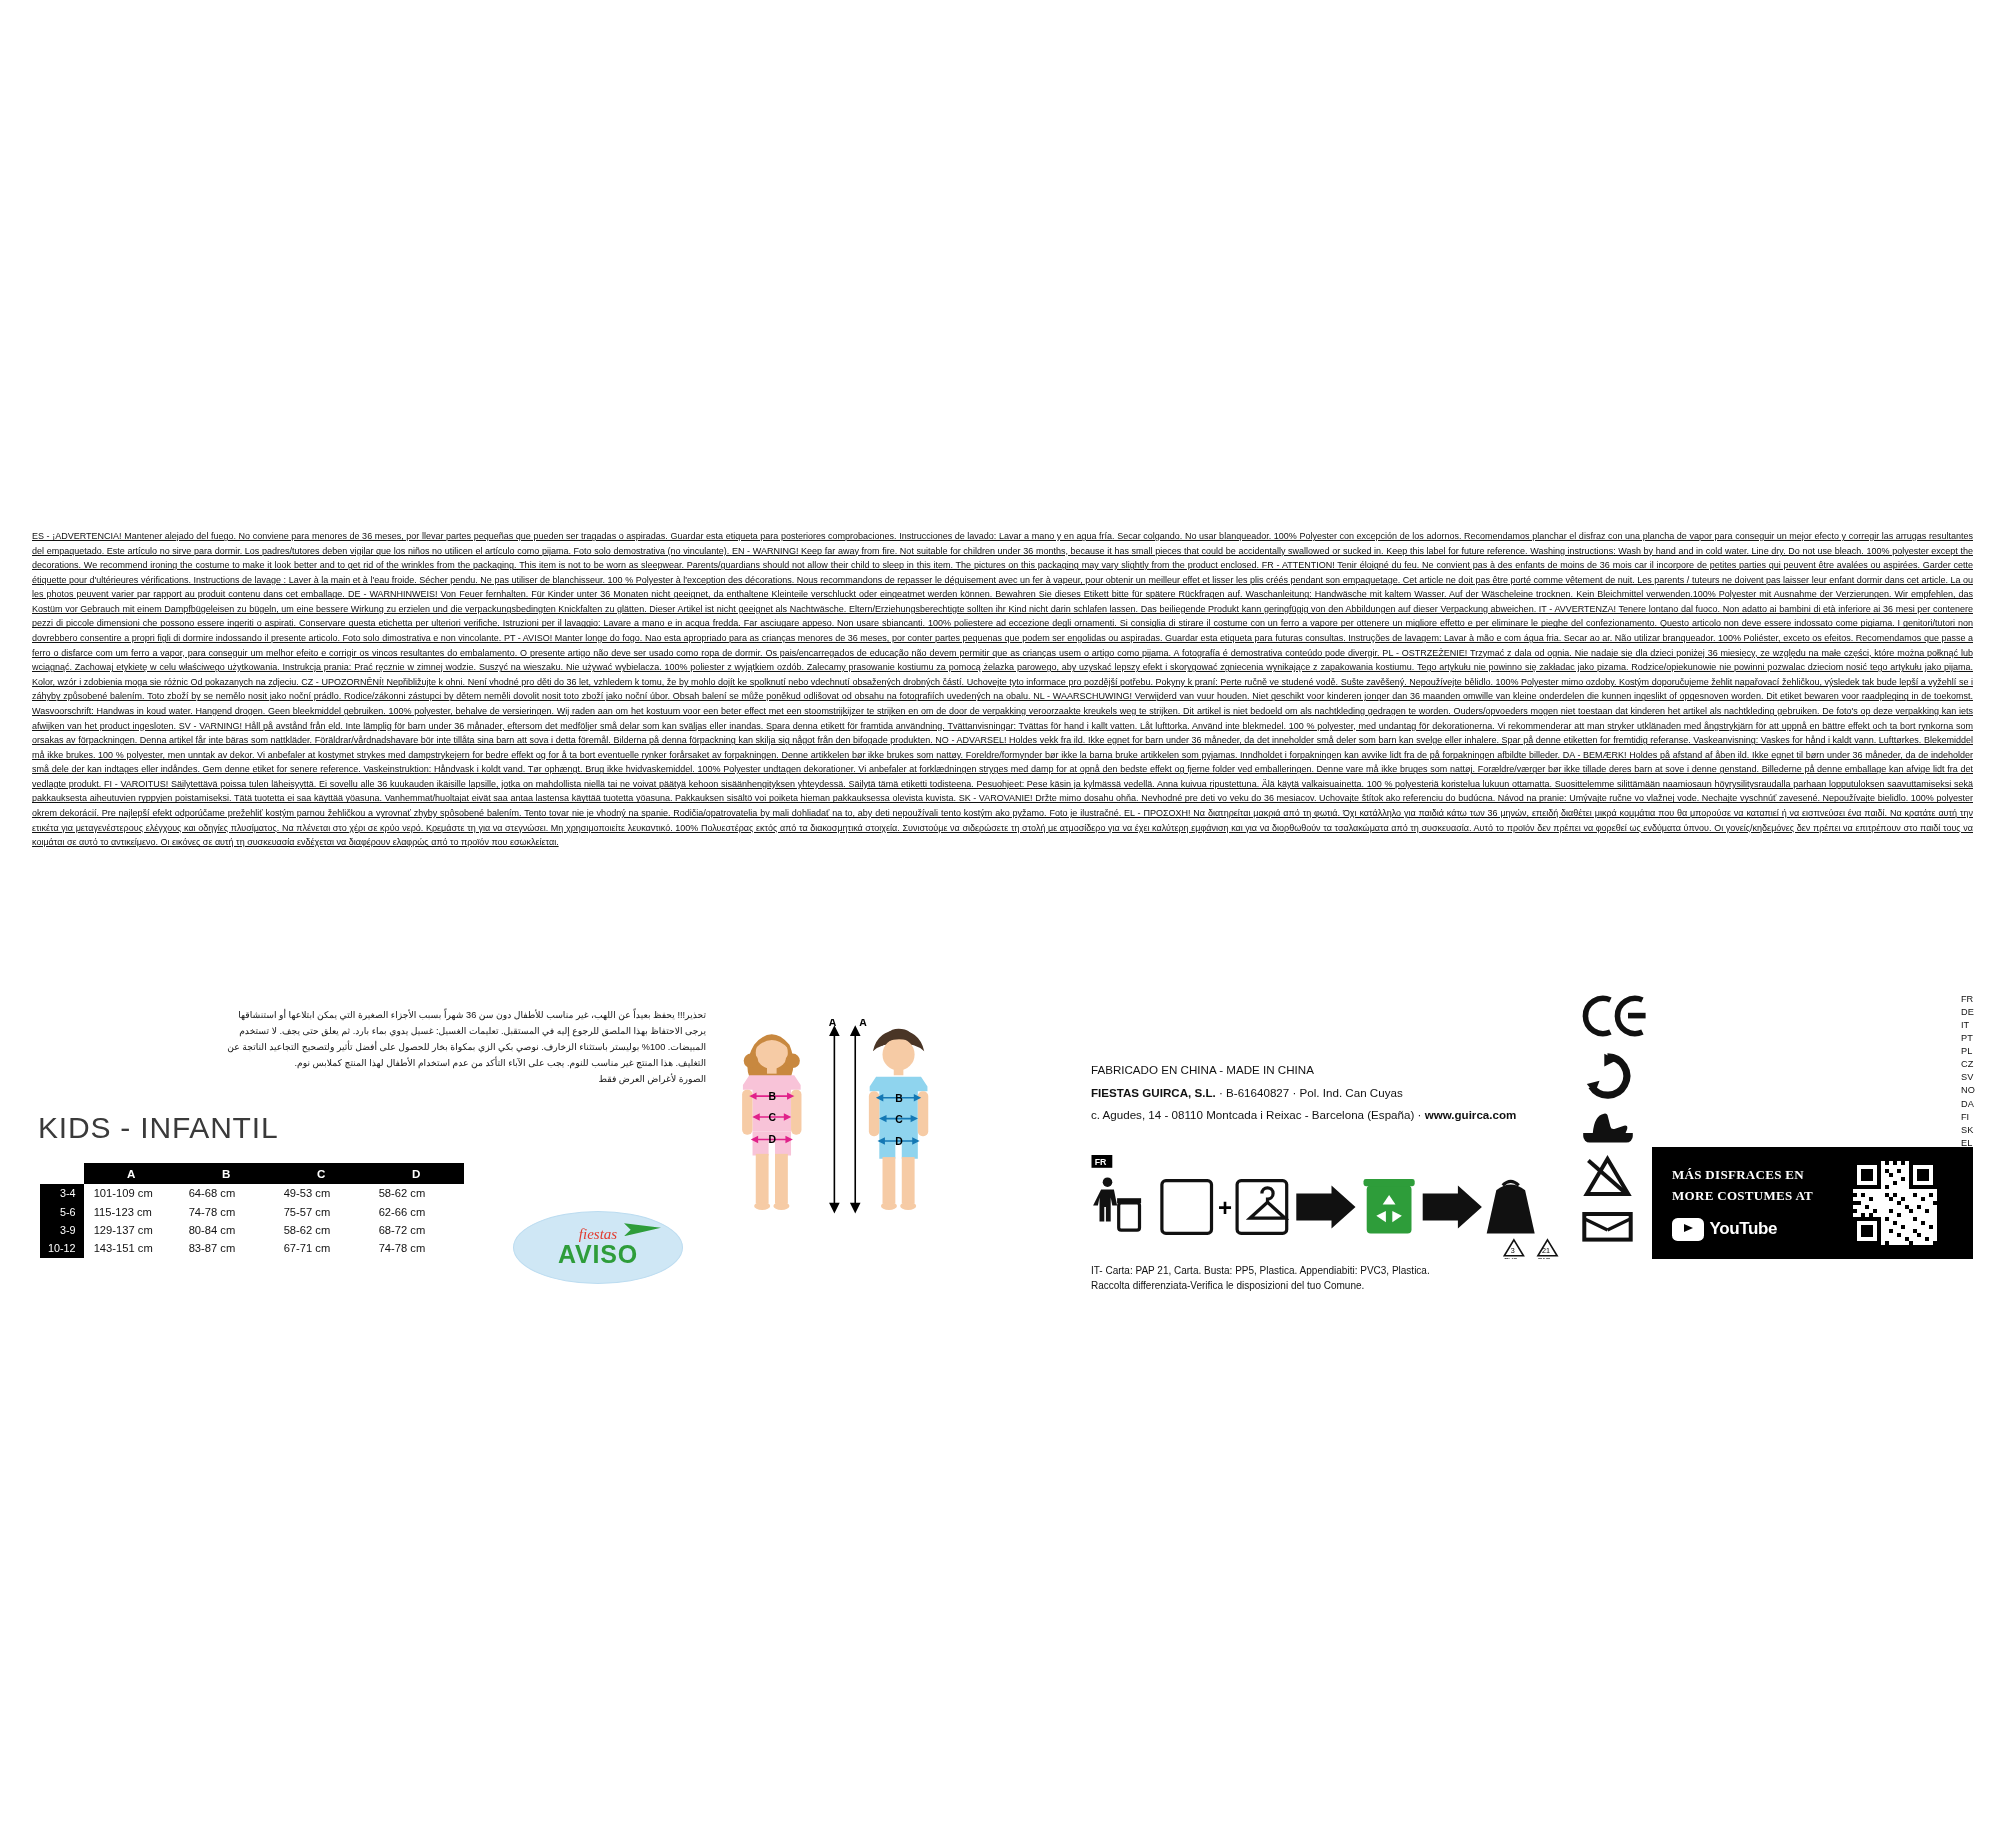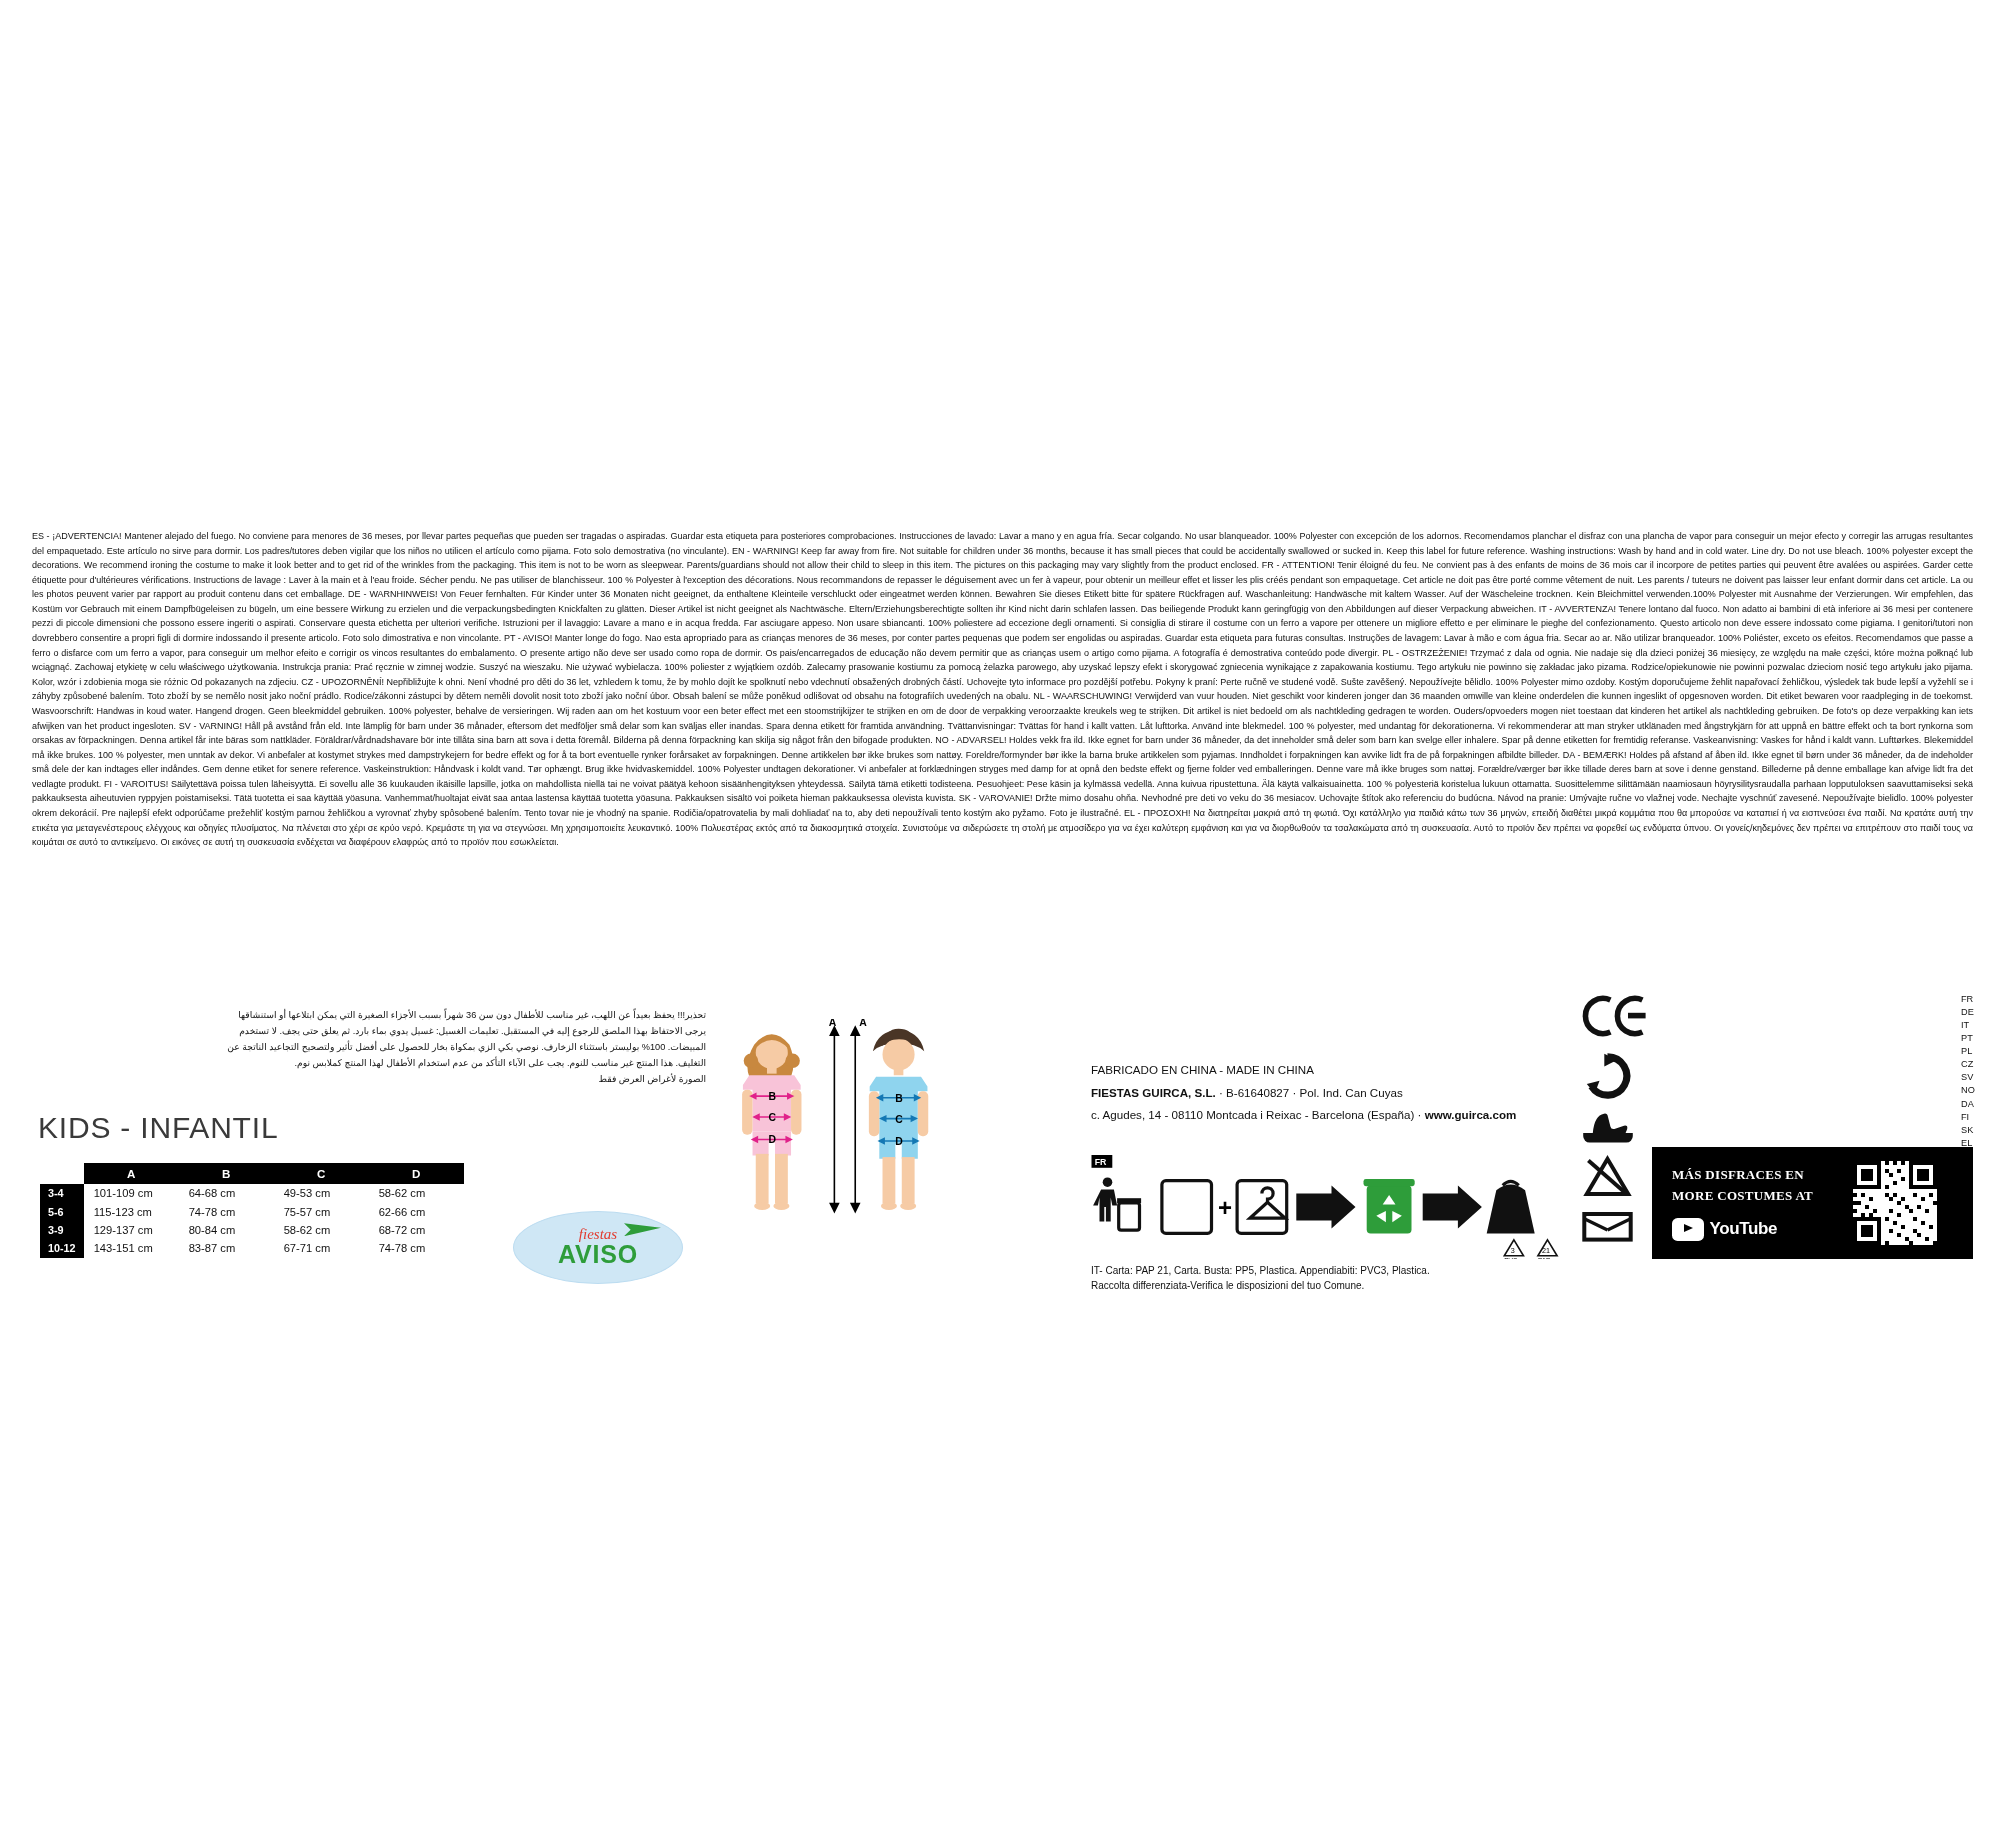--- a/index.html
+++ b/index.html
@@ -1,34 +1,34 @@
 <!DOCTYPE html>
 <html style="font-size:13px"><head>
 <meta charset="utf-8">
 <style>
   html,body{margin:0;padding:0;background:#ffffff;}
   body{width:2005px;height:1845px;font-family:"Liberation Sans",sans-serif;color:#000;position:relative;overflow:hidden;}
   .page{position:absolute;left:0;top:0;width:2005px;height:1845px;}
 
   
   .warnings{position:absolute;left:32px;top:529px;width:1941px;font-size:9px;line-height:1.62;text-align:justify;color:#111;}
-  .warn-p{margin:0 0 0 0;}
+  .warn-p{margin:0 0 0 0;text-decoration:underline;}
 
   
   .arabic{position:absolute;left:40px;top:1007px;width:666px;direction:rtl;text-align:right;font-size:9.2px;line-height:1.75;color:#111;}
 
   
   .kids-title{position:absolute;left:38px;top:1111px;font-size:30px;letter-spacing:0.8px;color:#3a3a3a;font-weight:normal;}
 
   
   .sizetable{position:absolute;left:40px;top:1163px;border-collapse:collapse;font-size:11.6px;}
   .sizetable th{background:#000;color:#fff;font-weight:bold;padding:4px 0;text-align:center;}
   .sizetable th.blank{background:#fff;}
   .sizetable td{padding:3.2px 6.4px;text-align:left;white-space:nowrap;}
-  .sizetable td.agecell{background:#000;color:#fff;font-weight:bold;text-align:left;padding:3.2px 8px;font-size:10.8px;}
+  .sizetable td.agecell{background:#000;color:#fff;font-weight:normal;text-align:right;padding:3.2px 8px;font-size:10.8px;}
   .sizetable td.val{font-size:11.2px;color:#111;padding-left:10px;}
   .colw-a{width:95px;}
   .colw-b{width:95px;}
   .colw-c{width:95px;}
   .colw-d{width:95px;}
 
   
   .guirca{position:absolute;left:513px;top:1211px;width:168px;height:71px;border-radius:50%/50%;background:#cfe7f5;display:flex;align-items:center;justify-content:center;flex-direction:column;border:1.6px solid #bcdcf0;}
   .guirca .fiestas{font-family:"Liberation Serif",serif;font-style:italic;font-size:15px;color:#e23a2e;margin-bottom:-3.2px;}
   .guirca .gname{font-size:25px;font-weight:bold;color:#2e9d3a;letter-spacing:0.8px;font-family:"Liberation Sans",sans-serif;}

